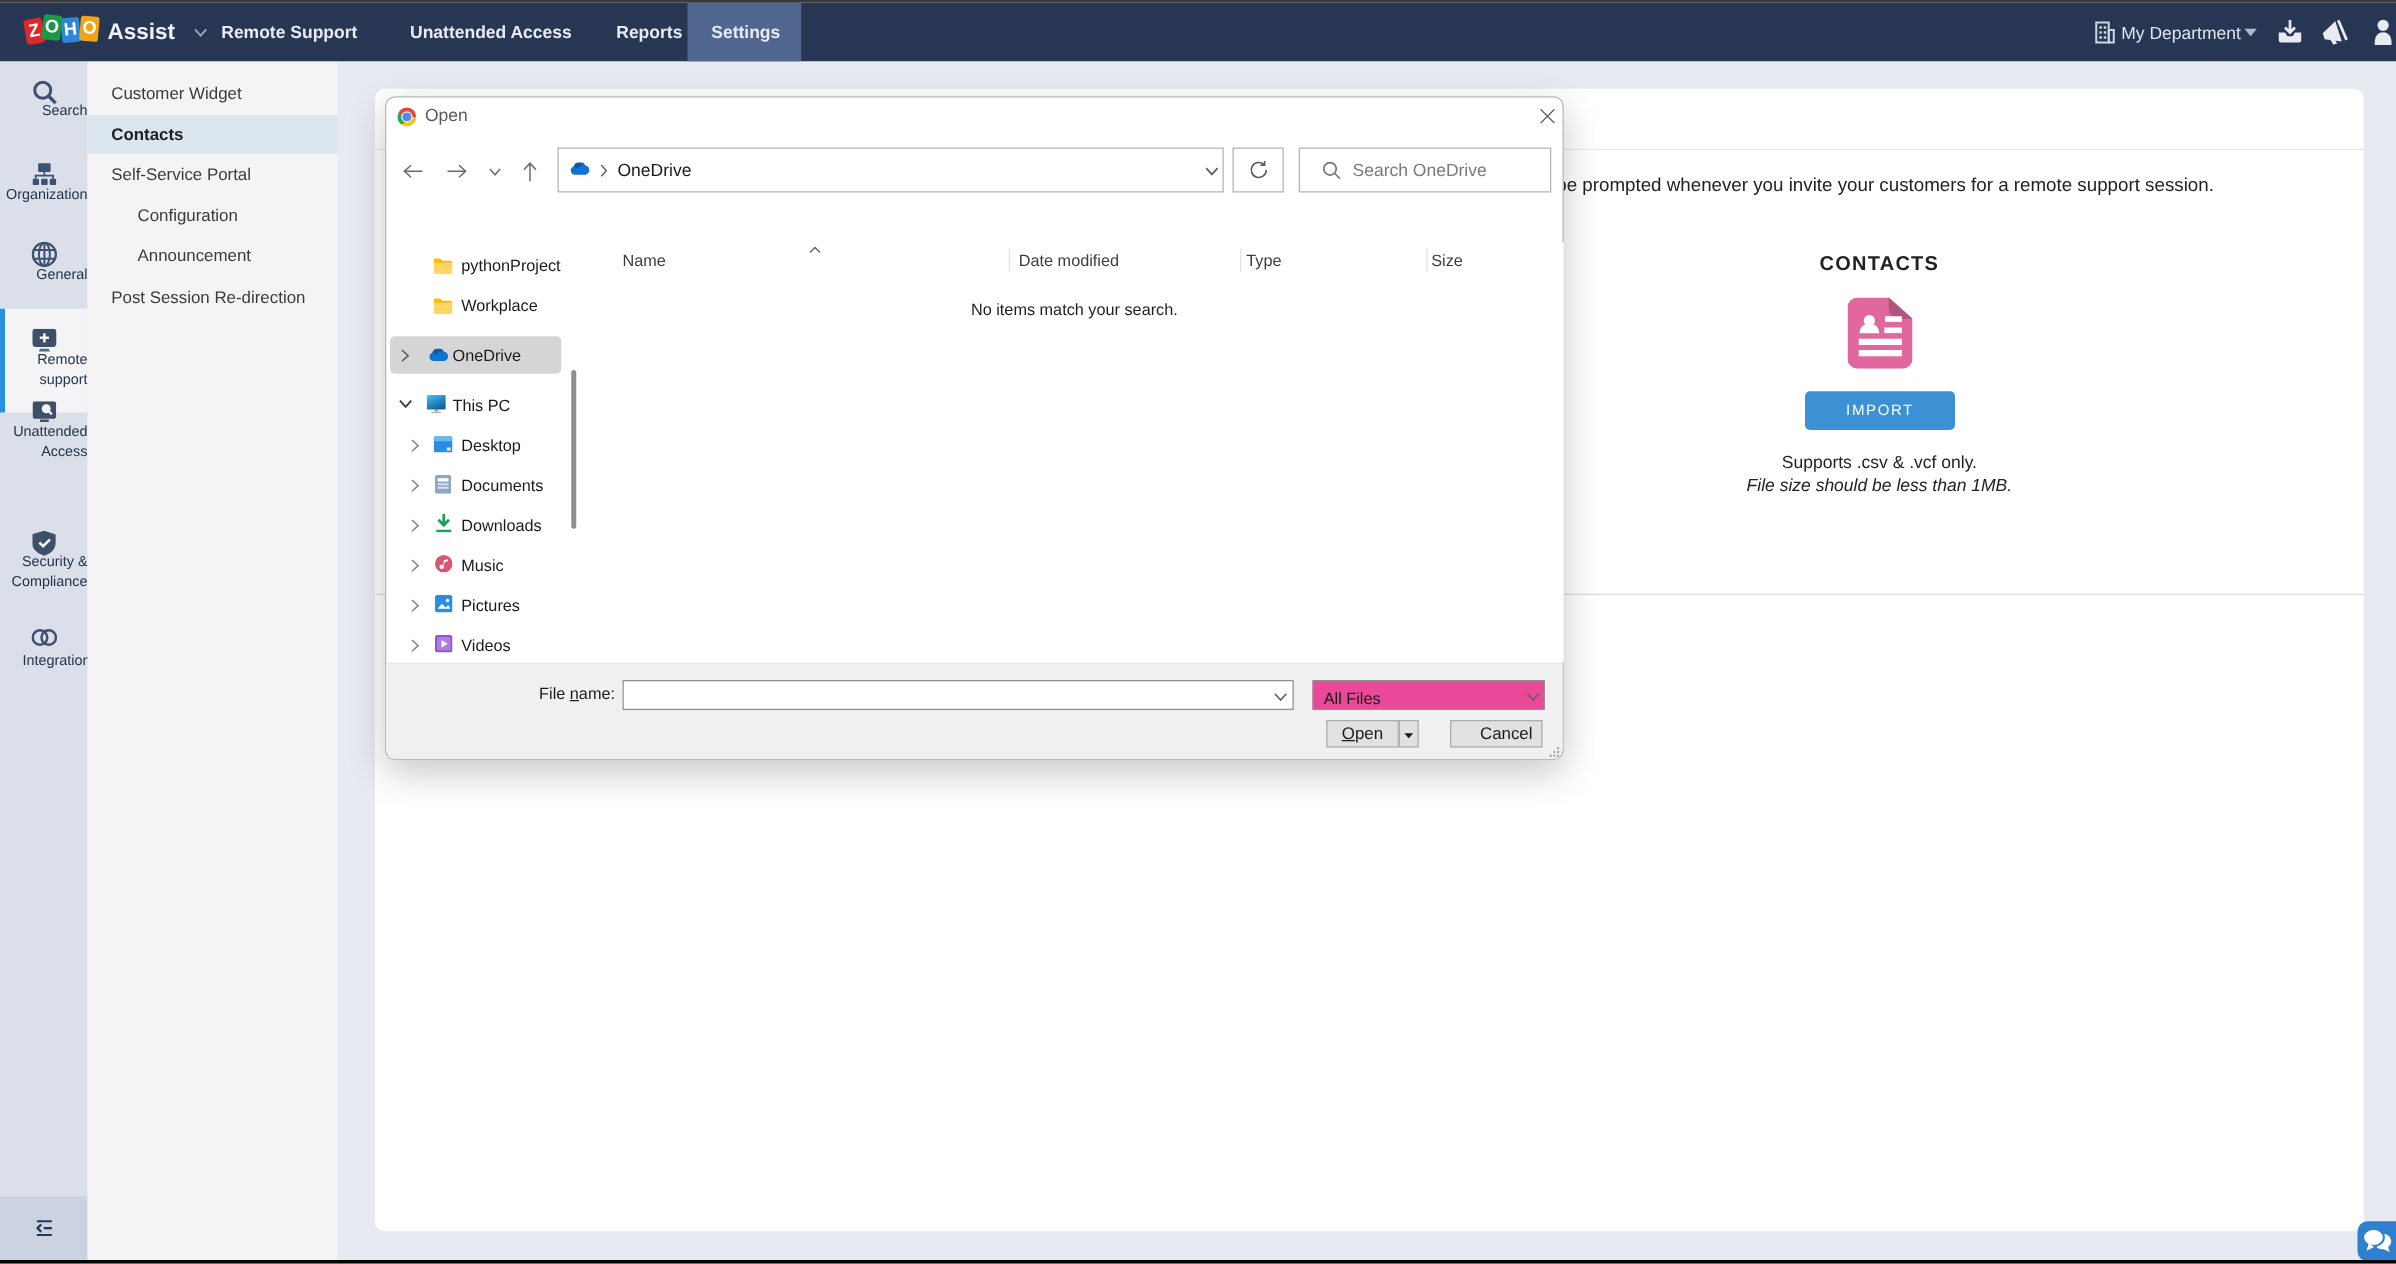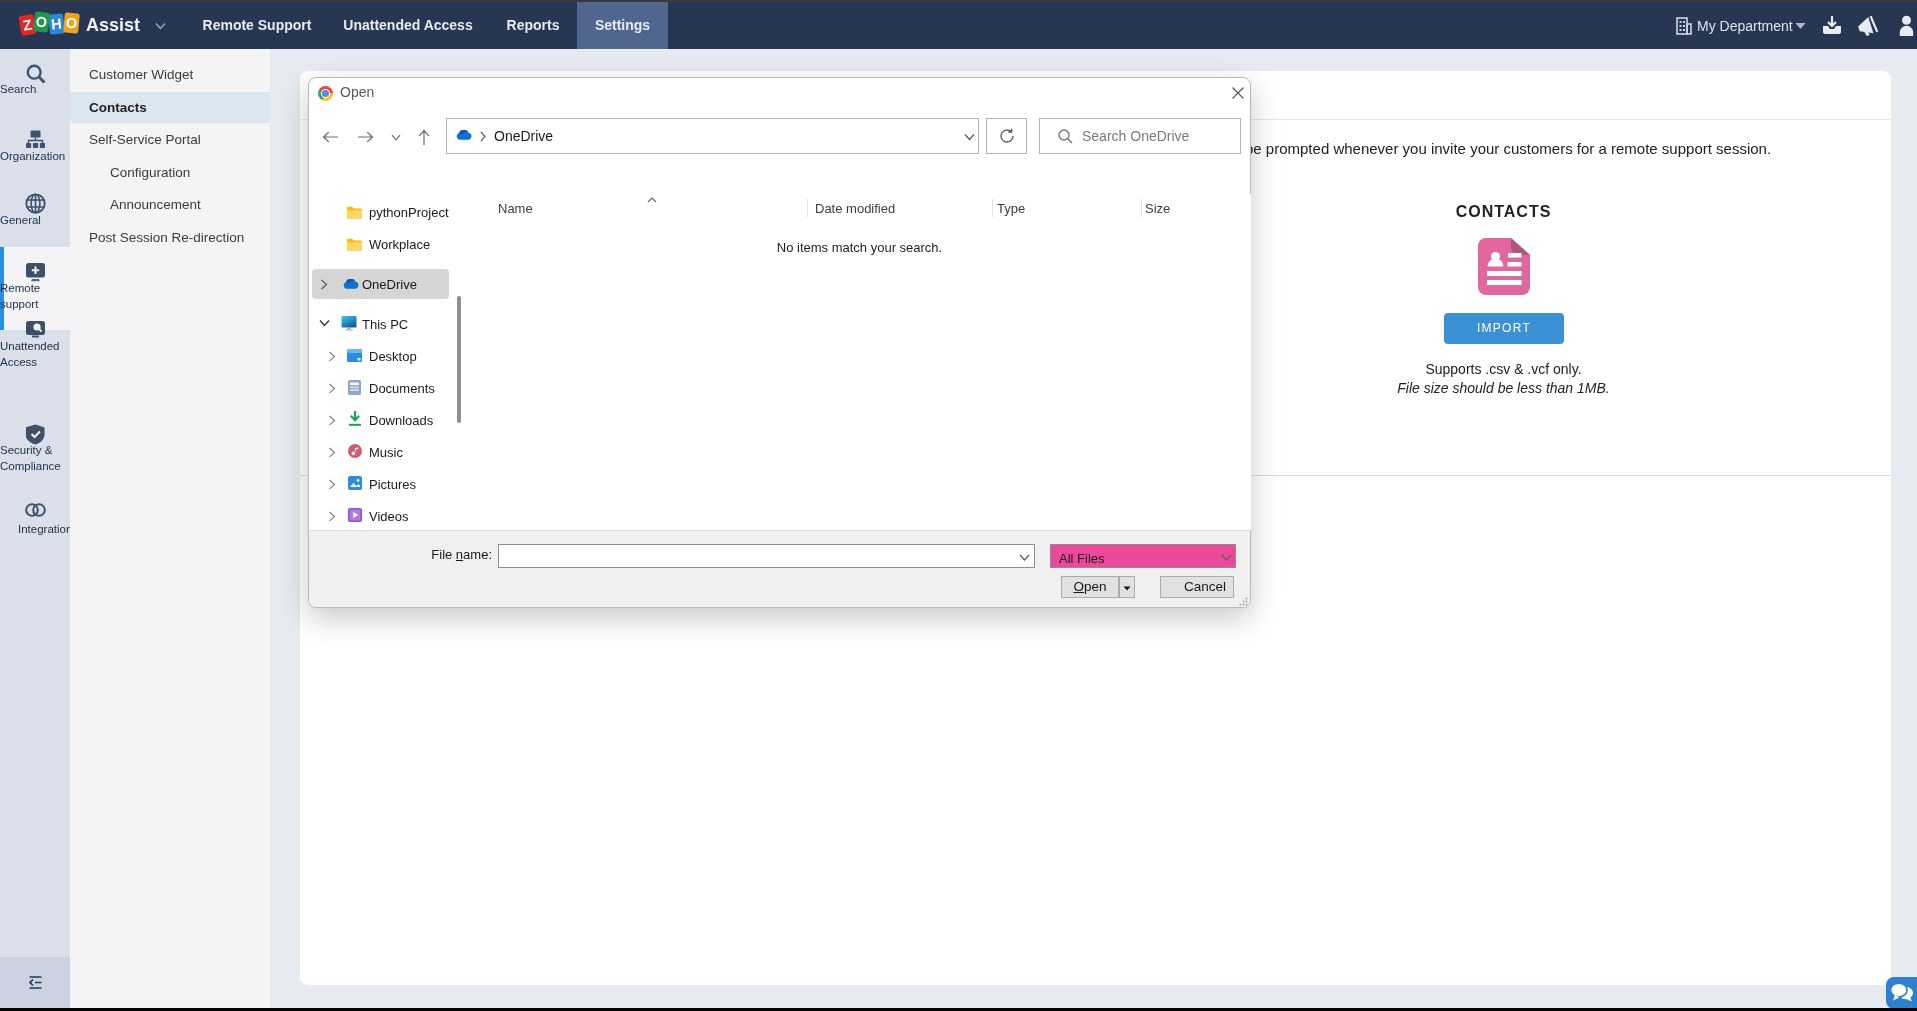--- a/index.html
+++ b/index.html
@@ -3,28 +3,28 @@
 <meta charset="utf-8">
 <style>
   * { margin:0; padding:0; box-sizing:border-box; }
   html,body { width:1917px; height:1011px; overflow:hidden; }
   body { font-family:"Liberation Sans", sans-serif; background:#e7eaf1; position:relative; }
   .abs { position:absolute; }
 
   
   #topstrip { left:0; top:0; width:1917px; height:2px; background:#3a3a3e; z-index:30; }
   #header { left:0; top:2px; width:1917px; height:47px; background:#273653; z-index:29; color:#e8ebf2; }
-  .navtab { position:absolute; top:0; height:47px; line-height:47px; font-size:14px; font-weight:bold; color:#e8ebf2; text-align:center; }
+  .navtab { position:absolute; top:0; height:47px; line-height:47px; font-size:14px; font-weight:bold; color:#e8ebf2; }
   #tab-settings { background:#50668f; }
   
   .zsq { position:absolute; width:15px; height:20px; border-radius:2.5px; color:#fff; font-weight:bold; font-size:14.5px; text-align:center; line-height:21px; }
 
   
   #sidebar { left:0; top:49px; width:70px; height:959px; background:#dbdfe9; z-index:5; }
-  .sideitem { position:absolute; width:70px; text-align:left; color:#20354c; font-size:11.5px; line-height:15.5px; }
+  .sideitem { position:absolute; width:70px; text-align:right; color:#20354c; font-size:11.5px; line-height:15.5px; }
   #side-active { position:absolute; left:0; top:198px; width:70px; height:83px; background:#f4f4f6; border-left:4px solid #2791e0; }
   #side-bottom { position:absolute; left:0; top:908px; width:70px; height:51px; background:#ccd2df; }
 
   
   #menu { left:70px; top:49px; width:200px; height:959px; background:#f4f4f4; z-index:5; color:#3b3b3b; font-size:13.5px; }
   .menuitem { position:absolute; left:19px; height:20px; line-height:20px; }
   #menu-sel { position:absolute; left:0; top:43px; width:200px; height:31px; background:#dce6ef; }
 
   
   #card { left:300px; top:71px; width:1591px; height:914px; background:#ffffff; border-radius:8px; z-index:2; }
@@ -70,21 +70,21 @@
   <div class="zsq" style="left:34px; top:10px; background:#1d9848; transform:rotate(7deg); z-index:2;">O</div>
   <div class="zsq" style="left:49px; top:12px; background:#2c87d6; transform:rotate(-6deg);">H</div>
   <div class="zsq" style="left:64px; top:11px; background:#efa31b; transform:rotate(5deg);">O</div>
   <div class="abs" style="left:86px; top:13px; font-size:18px; font-weight:bold; color:#eef1f5;">Assist</div>
   <svg class="abs" style="left:155px; top:20px;" width="11" height="8" viewBox="0 0 11 8">
       <path d="M1 1.5 L5.5 6.5 L10 1.5" stroke="#9aa6bc" stroke-width="1.5" fill="none"></path>
     </svg>
   <div class="navtab" style="left:177px; width:160px;">Remote Support</div>
   <div class="navtab" style="left:328px; width:160px;">Unattended Access</div>
   <div class="navtab" style="left:493px; width:80px;">Reports</div>
-  <div class="navtab" id="tab-settings" style="left:577px; width:91px;">Settings</div>
+  <div class="navtab" id="tab-settings" style="left:550px; width:91px;padding-left:19px;">Settings</div>
 
   <svg class="abs" style="left:1674px; top:14px;" width="20" height="20" viewBox="0 0 20 20">
     <rect x="3" y="2" width="10" height="16" fill="none" stroke="#cfd6e2" stroke-width="1.6"></rect>
     <rect x="13" y="8" width="4" height="10" fill="none" stroke="#cfd6e2" stroke-width="1.6"></rect>
     <rect x="5.5" y="5" width="2" height="2" fill="#cfd6e2"></rect>
       <rect x="9" y="5" width="2" height="2" fill="#cfd6e2"></rect>
     <rect x="5.5" y="9" width="2" height="2" fill="#cfd6e2"></rect>
       <rect x="9" y="9" width="2" height="2" fill="#cfd6e2"></rect>
     <rect x="5.5" y="13" width="2" height="2" fill="#cfd6e2"></rect>
       <rect x="9" y="13" width="2" height="2" fill="#cfd6e2"></rect>

